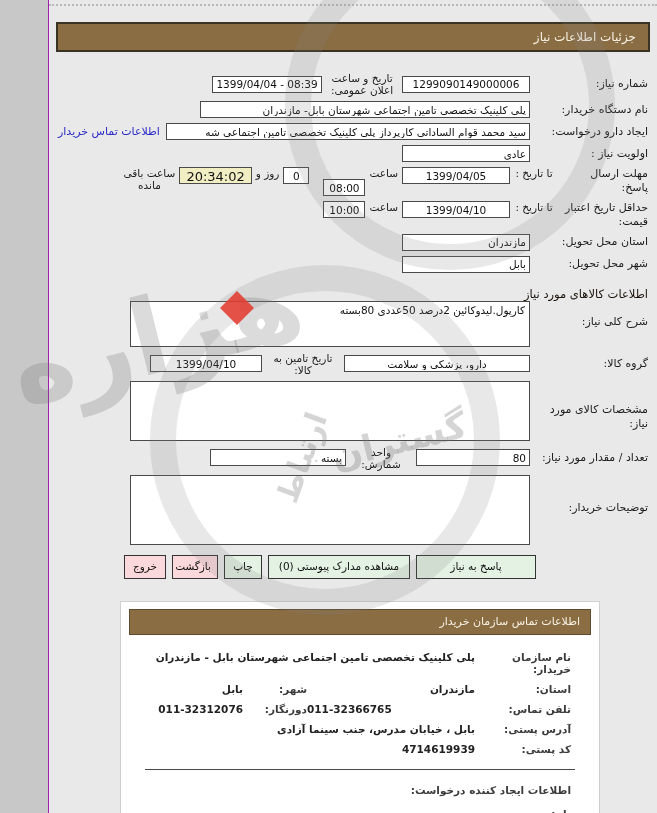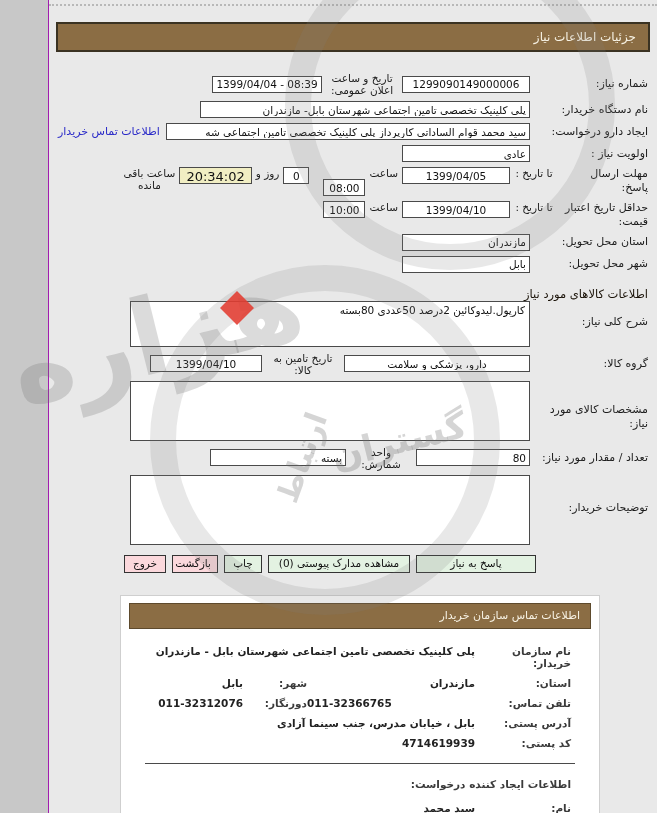--- a/index.html
+++ b/index.html
@@ -43,21 +43,21 @@
   }
   .yellowbox {
     background: #f1eec3; border: 1px solid #4a4a4a; height: 17px;
     font-size: 13px; padding: 1px 6px; direction: ltr; text-align: center;
     min-width: 58px; color: #111;
   }
   .link { color: #2a2ac8; font-size: 11px; margin-right: 6px; cursor: pointer; white-space: nowrap; }
   .section-title { font-size: 11.5px; font-weight: normal; color: #1a1208; margin: 14px 0 0 0; }
   .btn-row { display: flex; align-items: center; margin: 10px 112px 0 0; gap: 6px; position: relative; z-index: 2; }
   .btn {
-    border: 1px solid #333; height: 18px; font-size: 10.5px; color: #111;
+    border: 1px solid #333; height: 24px; font-size: 10.5px; color: #111;
     font-family: "DejaVu Sans", sans-serif; cursor: pointer; padding: 0 6px;
     line-height: 15px;
   }
   .btn-green { background: #e3f2e2; }
   .btn-pink  { background: #fbd8dc; }
   .w-reply { width: 120px; } .w-docs { width: 142px; } .w-print { width: 38px; }
   .w-back { width: 46px; } .w-exit { width: 42px; }
   .panel {
     width: 480px; margin: 22px 57px 0 0; background: #ffffff;
     border: 1px solid #cfcfcf; padding-bottom: 16px; position: relative; z-index: 2;

